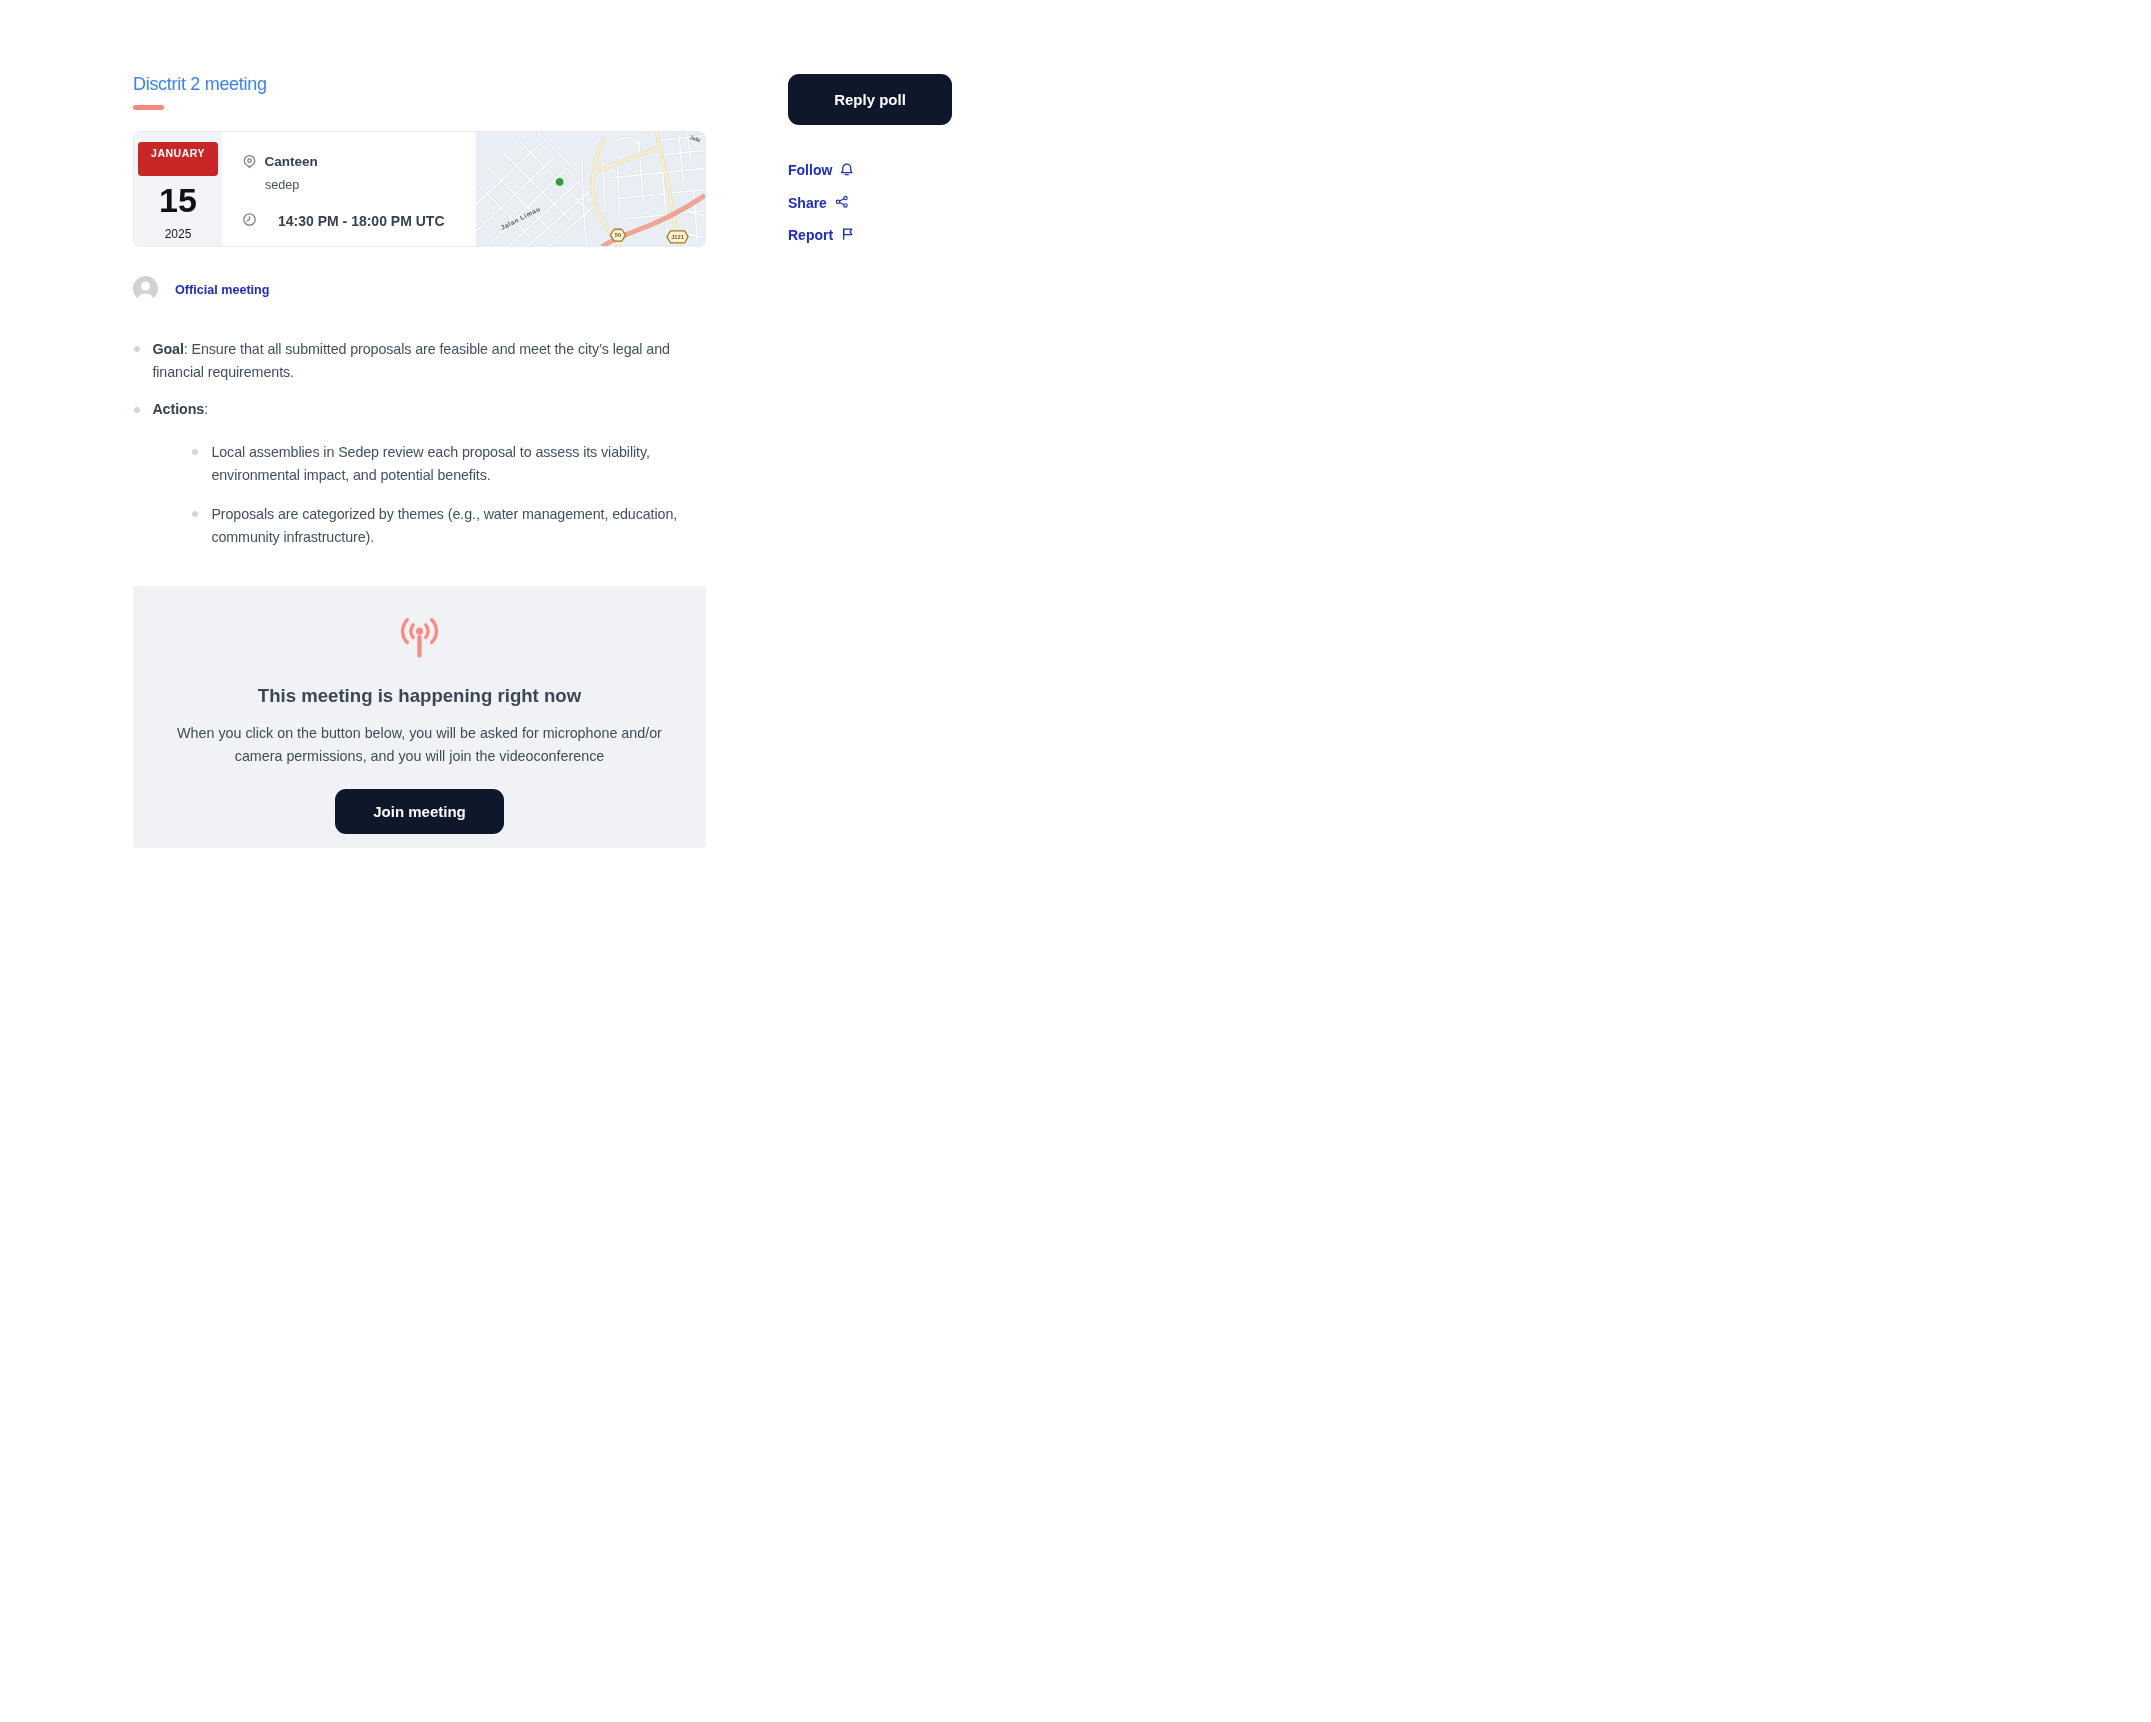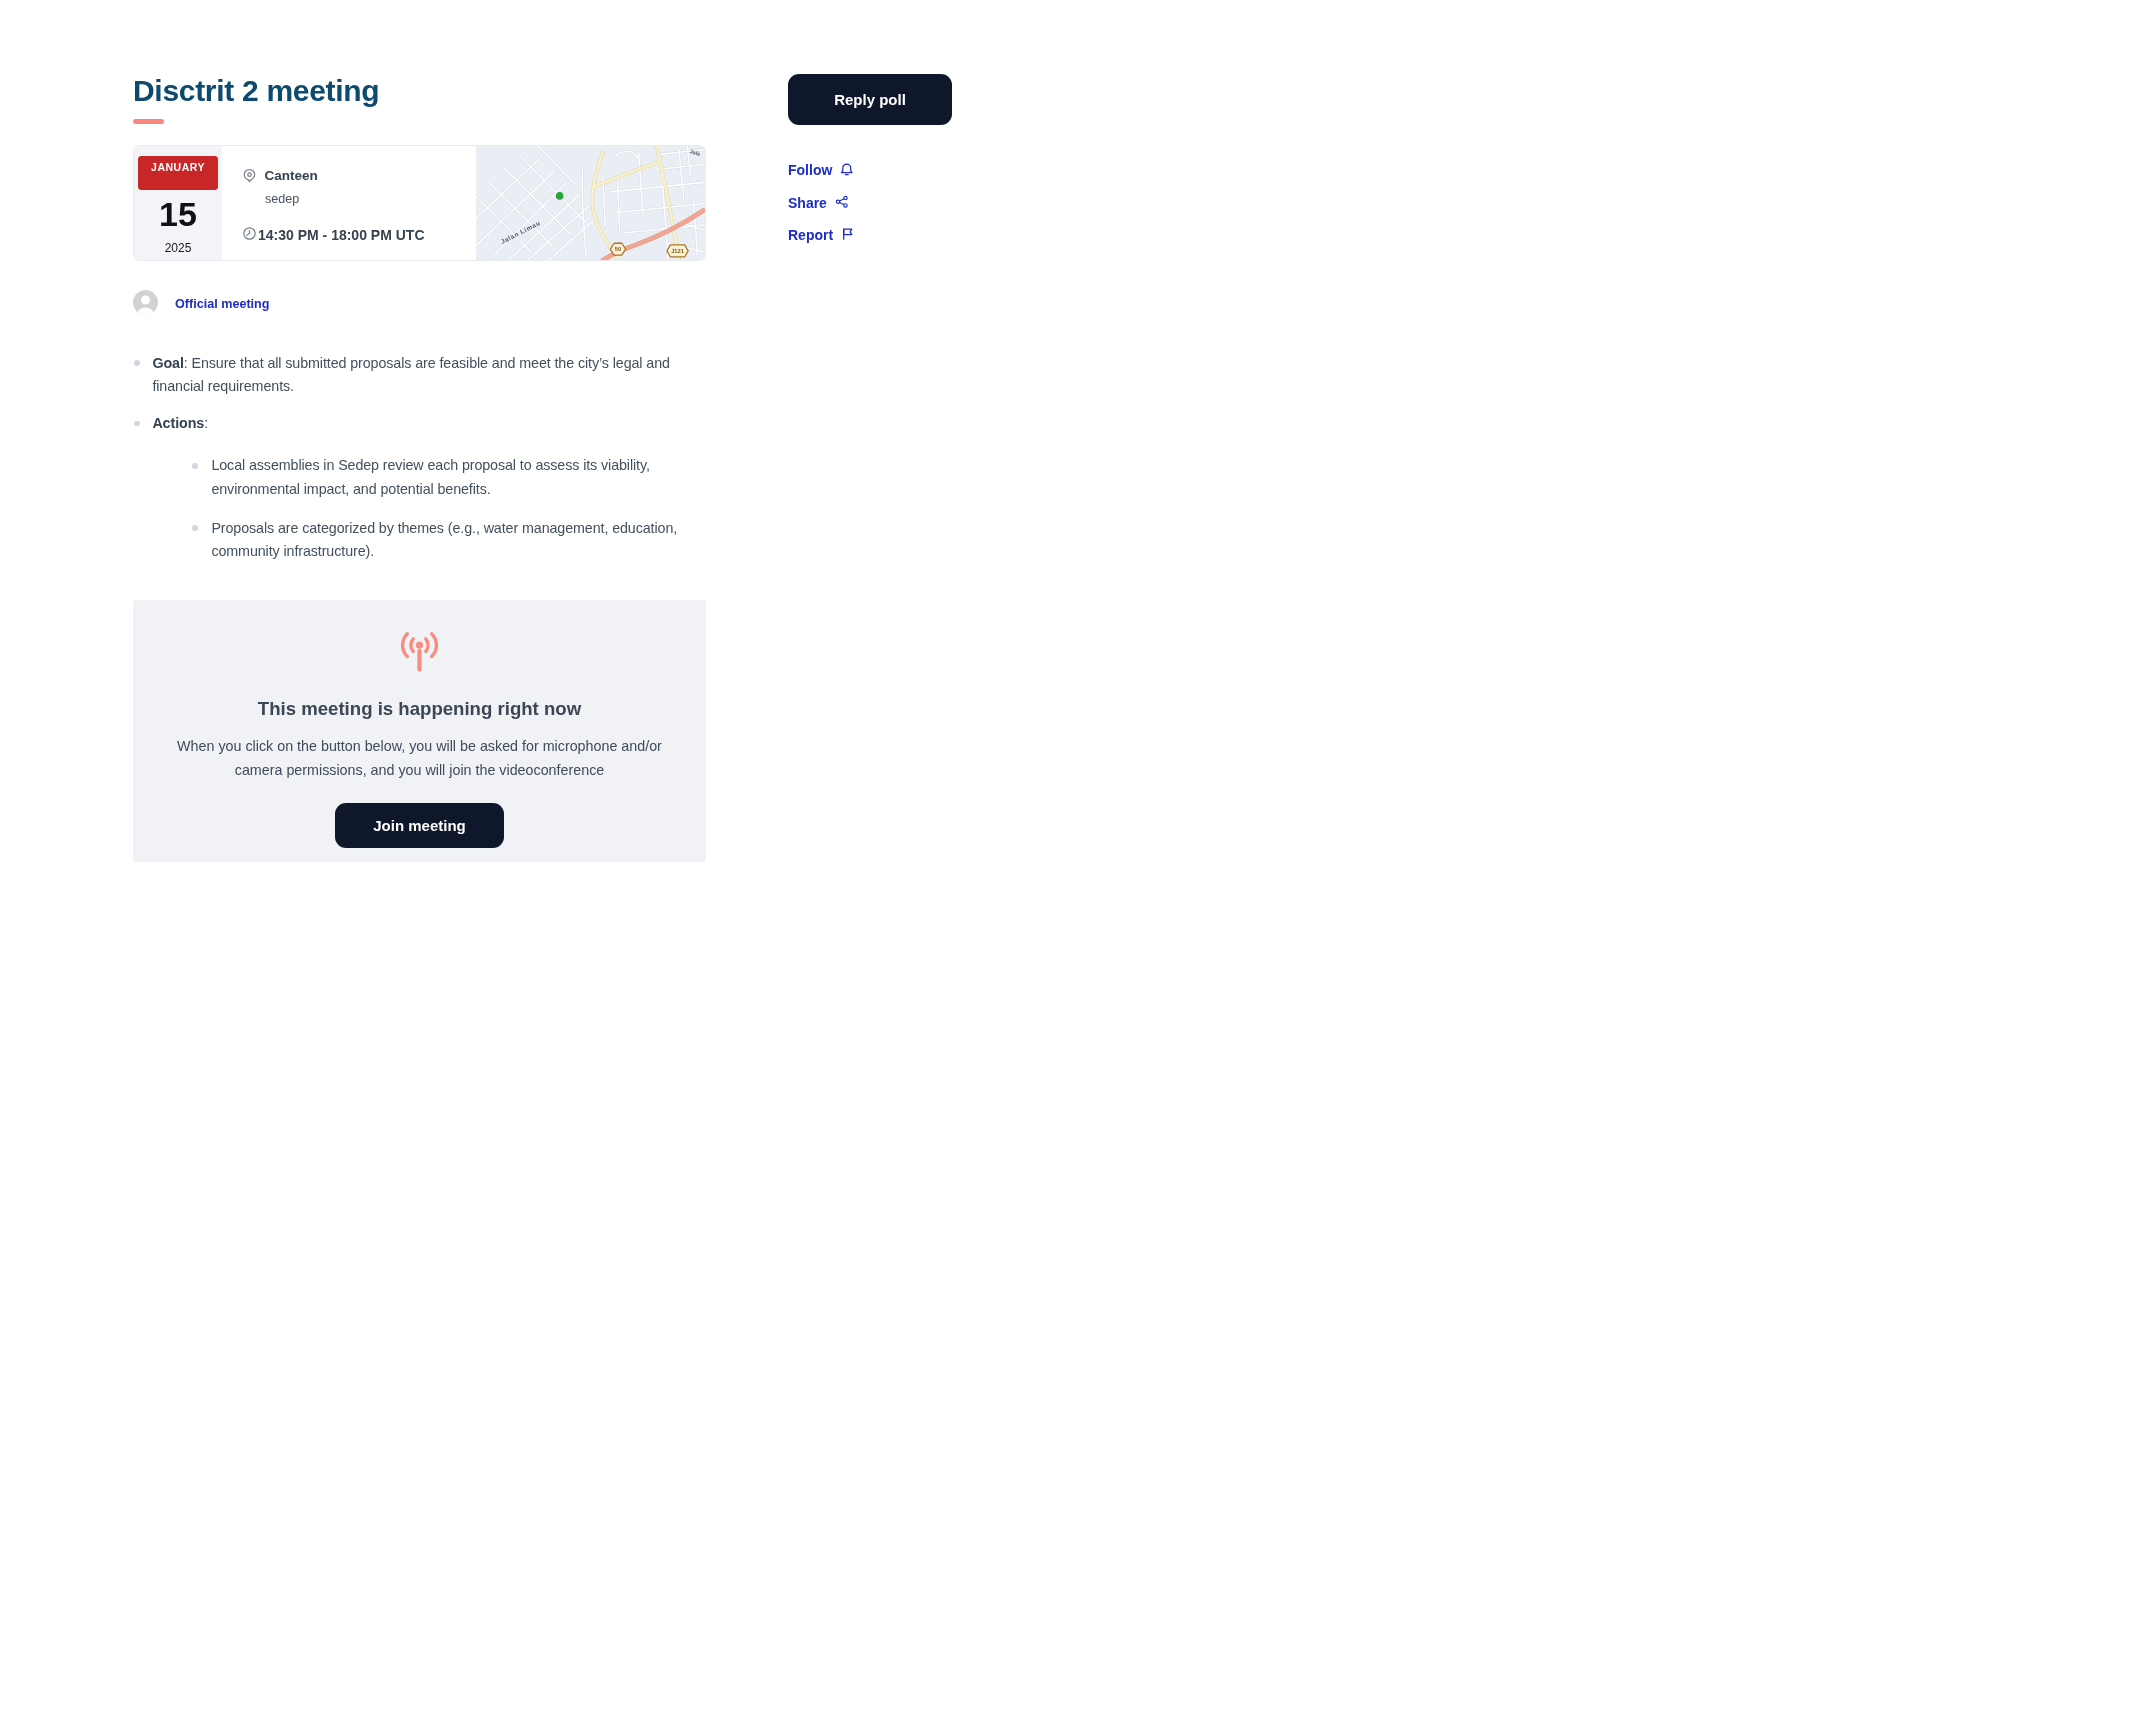--- a/index.html
+++ b/index.html
@@ -7,34 +7,34 @@
   body {
     width:1075px; min-height:861px;
     font-family:"Liberation Sans","DejaVu Sans",sans-serif;
     color:#42505e;
   }
   .layout { display:flex; align-items:flex-start; padding:74px 0 10px 133px; width:1075px; }
   .main { width:573px; }
   .sidebar { width:164px; margin-left:82px; }
 
   
-  h1.page-title { font-size:30px; line-height:1.15; font-weight:700; color:#0c4a6e; letter-spacing:-0.3px; }
+  h1.page-title { font-size:18px; line-height:1.15; font-weight:400; color:#3b82f6; letter-spacing:-0.3px; }
   .title-underline { width:31px; height:5px; border-radius:2.5px; background:#f8887e; margin-top:10px; }
 
   
   .event-card { display:flex; height:116px; margin-top:21px; border:0.8px solid #e9ebf1; border-radius:6.7px; overflow:hidden; background:#fff; }
   .date-col { width:88px; flex:0 0 88px; background:#f3f4f8; text-align:center; padding-top:10px; }
   .cal-month { margin:0 4.2px; height:34px; line-height:23px; background:#c92727; color:#fff; font-size:10.5px; font-weight:700; letter-spacing:0.5px; border-radius:3.4px; }
   .cal-day { font-size:34px; font-weight:700; color:#101114; margin-top:7.6px; line-height:1; }
   .cal-year { font-size:12px; color:#16191e; margin-top:10px; }
   .info-col { flex:1 1 auto; background:#fff; padding:22px 1px 0 20px; }
   .loc-row { display:flex; gap:7.6px; align-items:flex-start; }
   .loc-name { font-size:13.5px; font-weight:700; color:#36424f; line-height:15px; }
   .loc-detail { font-size:12.6px; color:#47525f; margin:6.7px 0 0 23px; }
-  .time-row { display:flex; gap:1px; align-items:center; margin-top:20px; }
+  .time-row { display:flex; gap:21px; align-items:center; margin-top:20px; }
   .time-text { font-size:14px; font-weight:700; color:#36424f; }
   .map-wrap { width:229px; flex:0 0 229px; height:115px; }
   .map-wrap svg { display:block; width:229px; height:115px; }
 
   
   .author-row { display:flex; align-items:center; gap:17px; margin-top:29px; }
   .author-label { font-size:12.6px; font-weight:700; color:#1d2cc4; cursor:pointer; }
 
   
   ul.details { list-style:none; margin-top:34px; font-size:14.3px; line-height:23.6px; color:#42505e; letter-spacing:-0.1px; }

